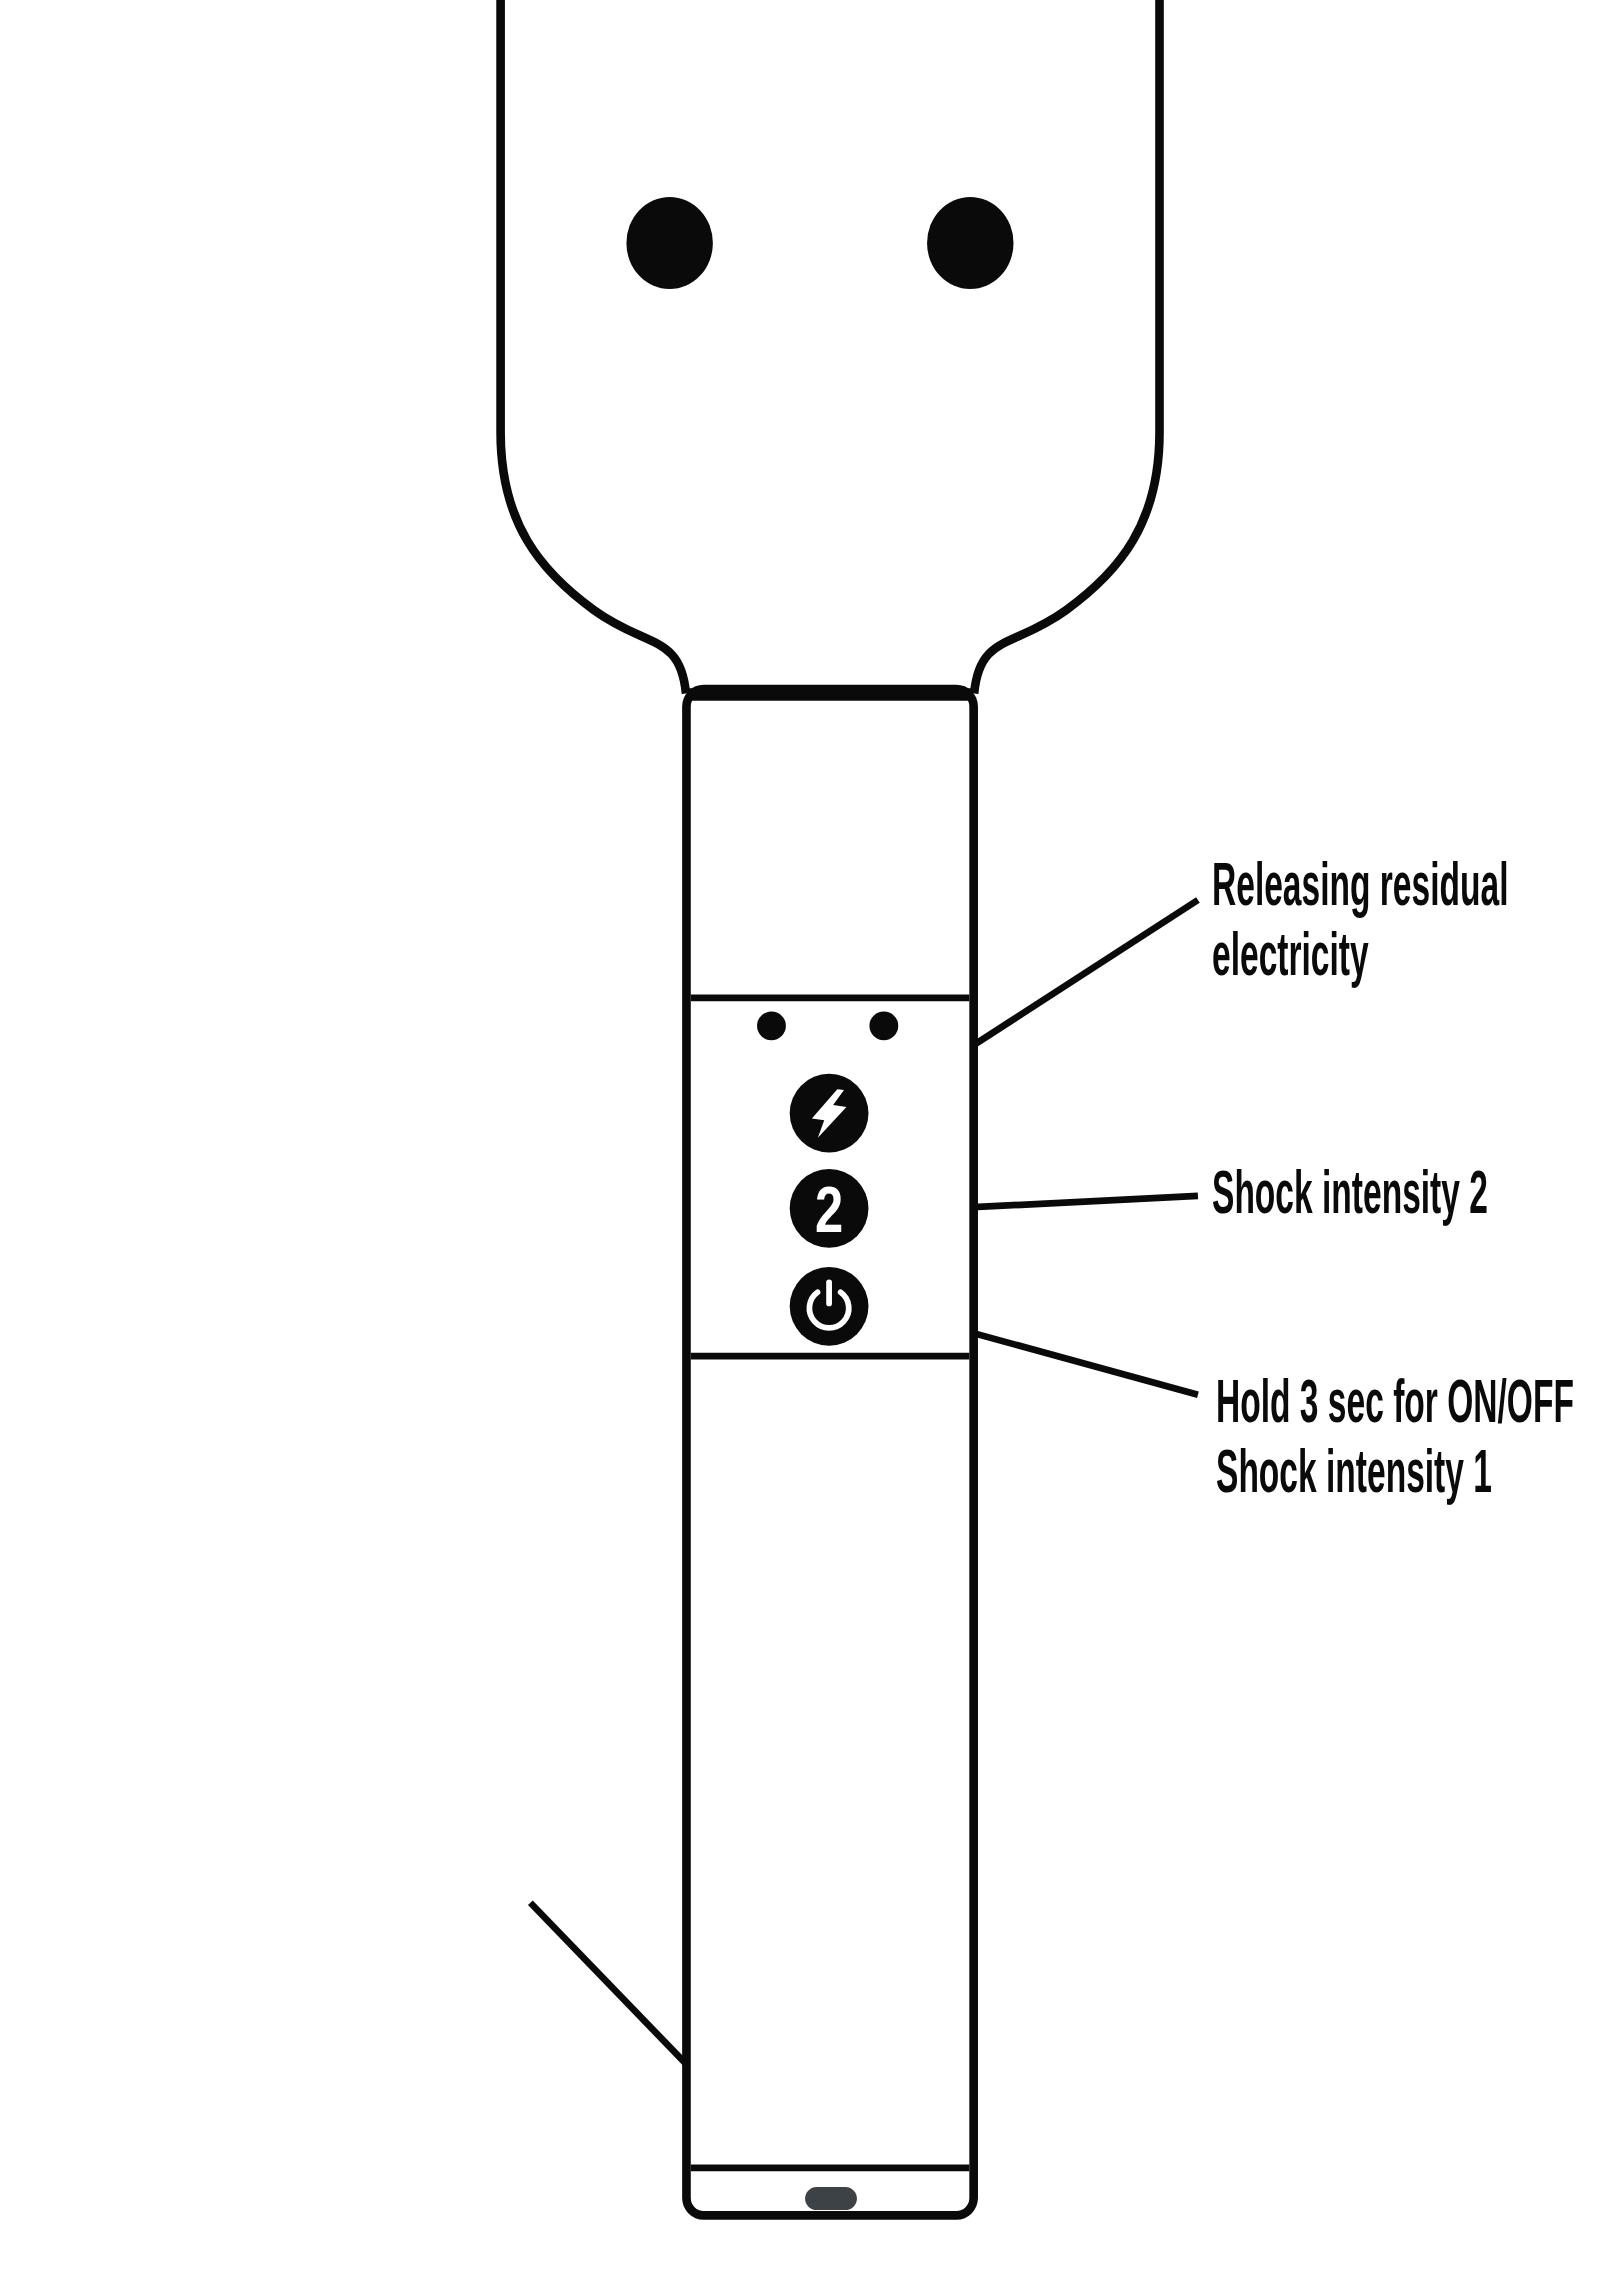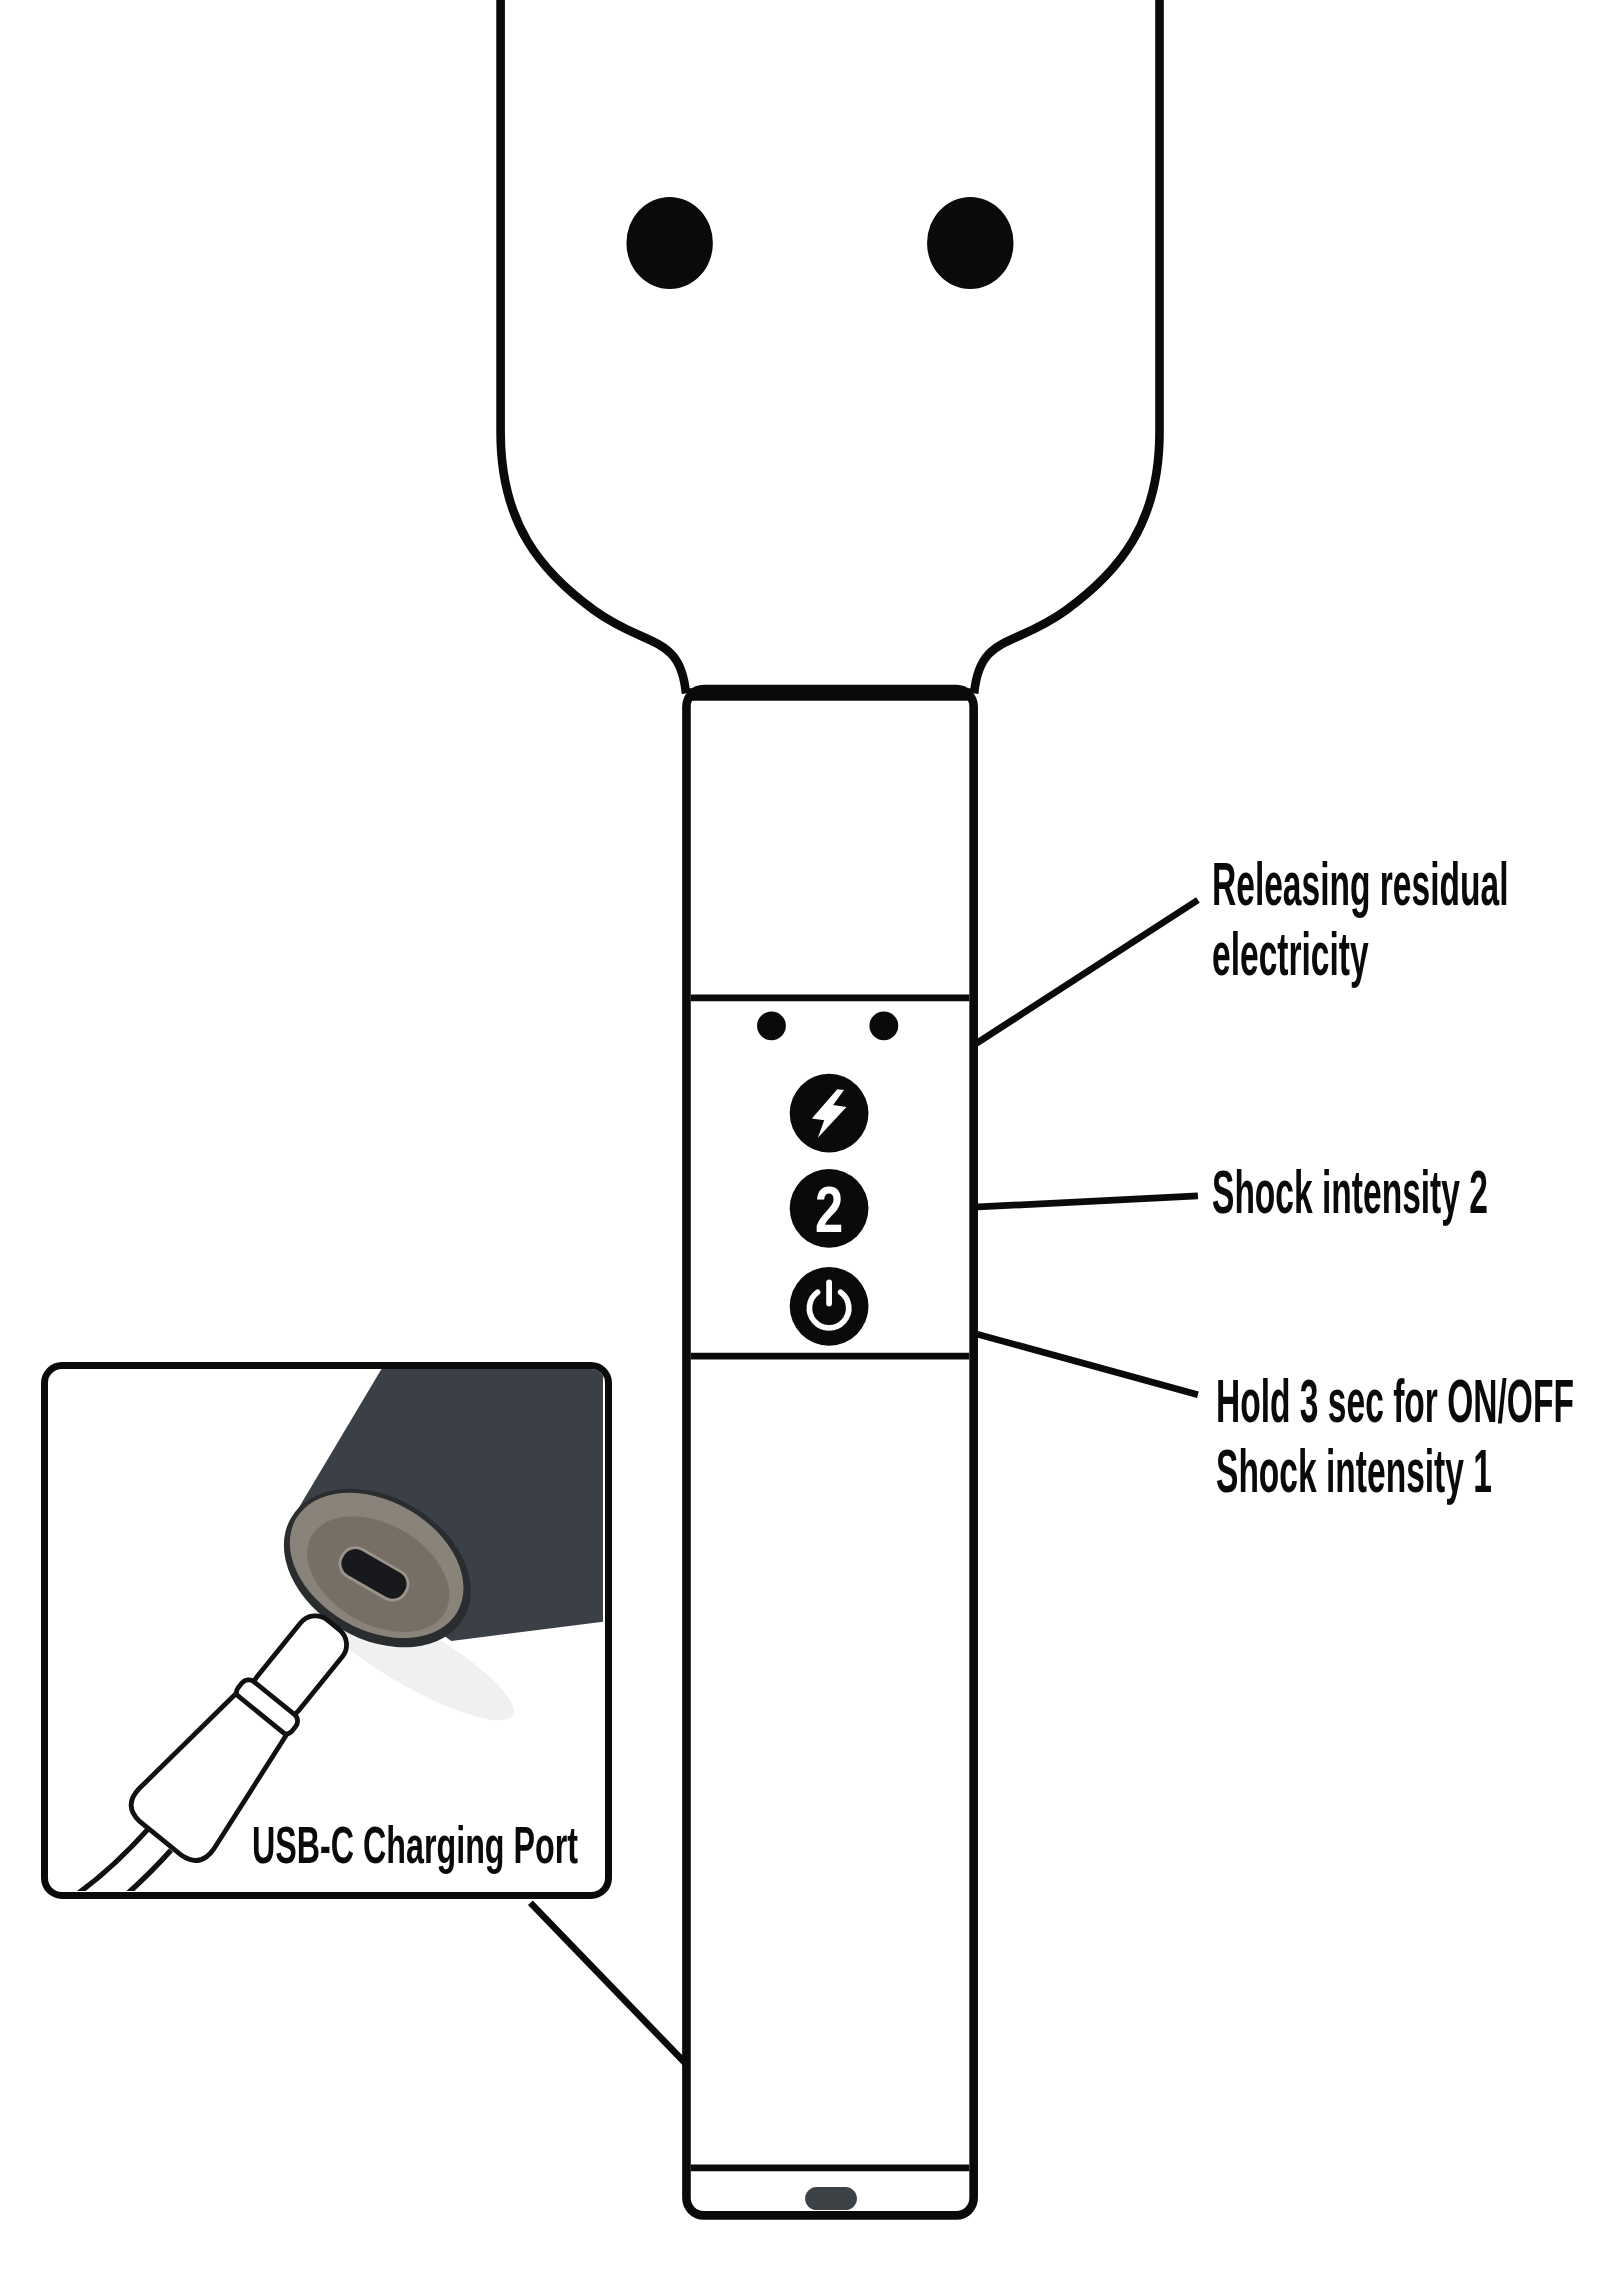--- a/index.html
+++ b/index.html
@@ -107,44 +107,15 @@
     <div>Shock intensity 2</div>
   </div>
 
   <div class="co-label" style="left:1216px;top:1366px;">
     <div>Hold 3 sec for ON/OFF</div>
     <div>Shock intensity 1</div>
   </div>
 
   <div class="btn-label">2</div>
 
-  <div class="inset-box">
-    <svg width="555" height="522" viewBox="0 0 578 543">
-
-      <ellipse cx="380" cy="300" rx="120" ry="30" fill="#000000" opacity="0.06" transform="rotate(30 380 300)"></ellipse>
-
-      <path d="M 250 163 L 365 -30 L 680 -70 L 680 250 L 420 283 Z" fill="#3b4046"></path>
-
-      <g transform="translate(343,207) rotate(30)">
-        <ellipse cx="0" cy="0" rx="104" ry="74" fill="#2a2d30"></ellipse>
-        <ellipse cx="-2" cy="-2" rx="97" ry="67" fill="#8a8379"></ellipse>
-        <ellipse cx="4" cy="5" rx="80" ry="52" fill="#776f65"></ellipse>
-        <rect x="-38" y="-9" width="76" height="32" rx="15" fill="#17191c" stroke="#9a938a" stroke-width="3"></rect>
-      </g>
-
-      <g transform="translate(257,316) rotate(39)">
-
-        <path d="M 0 224 C -4 300 -20 370 -70 440" fill="none" stroke="#111111" stroke-width="38"></path>
-        <path d="M 0 222 C -4 300 -20 370 -70 440" fill="none" stroke="#ffffff" stroke-width="27"></path>
-
-        <rect x="-28" y="-64" width="56" height="112" rx="20" fill="#ffffff" stroke="#111111" stroke-width="5"></rect>
-
-        <rect x="-36" y="34" width="72" height="24" rx="9" fill="#ffffff" stroke="#111111" stroke-width="5"></rect>
-
-        <path d="M -34 56 L 34 56 L 50 196 Q 52 220 28 222 L -28 222 Q -52 220 -50 196 Z" fill="#ffffff" stroke="#111111" stroke-width="5"></path>
-      </g>
-    </svg>
-
-    <div class="inset-label">USB-C Charging Port</div>
-  </div>
 
 </div>
 
 
 </body></html>

